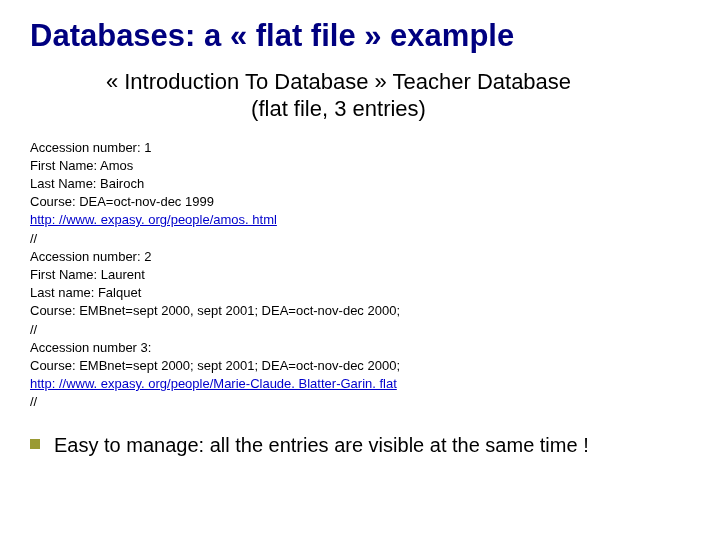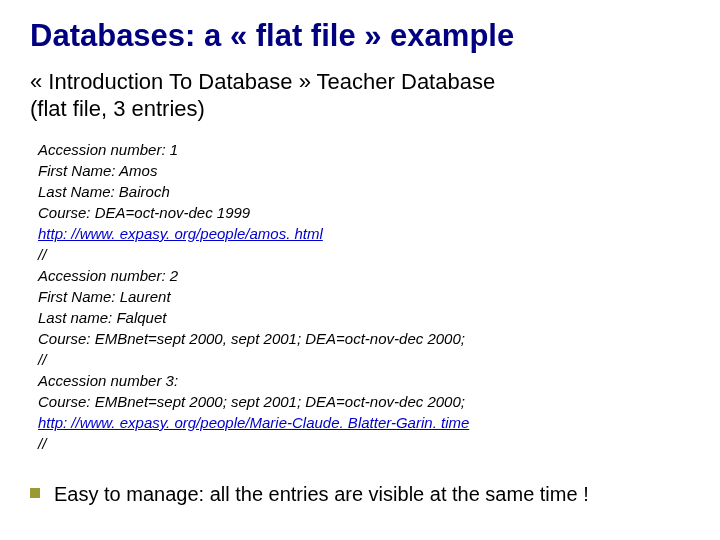--- a/index.html
+++ b/index.html
@@ -22,40 +22,39 @@
   .title {
     font-size: 31px;
     font-weight: bold;
     color: #000080;
     margin: 6px 0 14px 0;
     line-height: 1.15;
   }
   .subtitle {
     font-size: 22px;
     color: #000;
+    text-align: center;
     margin: 4px auto 16px auto;
     line-height: 1.25;
     max-width: 620px;
   }
   .records {
     font-family: Arial, Helvetica, sans-serif;
-    font-size: 15px;
+    font-size: 13px;
     line-height: 1.4;
     color: #000;
-    margin-left: 8px;
-    font-style: italic;
   }
   .records a {
     color: #0000cc;
     text-decoration: underline;
   }
   .bullet-row {
     display: flex;
     align-items: flex-start;
-    margin-top: 28px;
+    margin-top: 22px;
   }
   .bullet-square {
     width: 10px;
     height: 10px;
     background: #9a9a33;
     margin-top: 6px;
     margin-right: 14px;
     flex: 0 0 auto;
   }
   .bullet-text {
@@ -89,21 +88,21 @@
 
     <div>Accession number: 2</div>
     <div>First Name: Laurent</div>
     <div>Last name: Falquet</div>
     <div>Course: EMBnet=sept 2000, sept 2001; DEA=oct-nov-dec 2000;</div>
     <div>//</div>
 
     <div>Accession number 3:</div>
     <div>Course: EMBnet=sept 2000; sept 2001; DEA=oct-nov-dec 2000;</div>
     <div>
-      <a href="#">http: //www. expasy. org/people/Marie-Claude. Blatter-Garin. time</a>
+      <a href="#">http: //www. expasy. org/people/Marie-Claude. Blatter-Garin. flat</a>
     </div>
     <div>//</div>
 
   </div>
 
   <div class="bullet-row">
     <div class="bullet-square"></div>
     <div class="bullet-text">Easy to manage: all the entries are visible at the same time !</div>
   </div>
 

